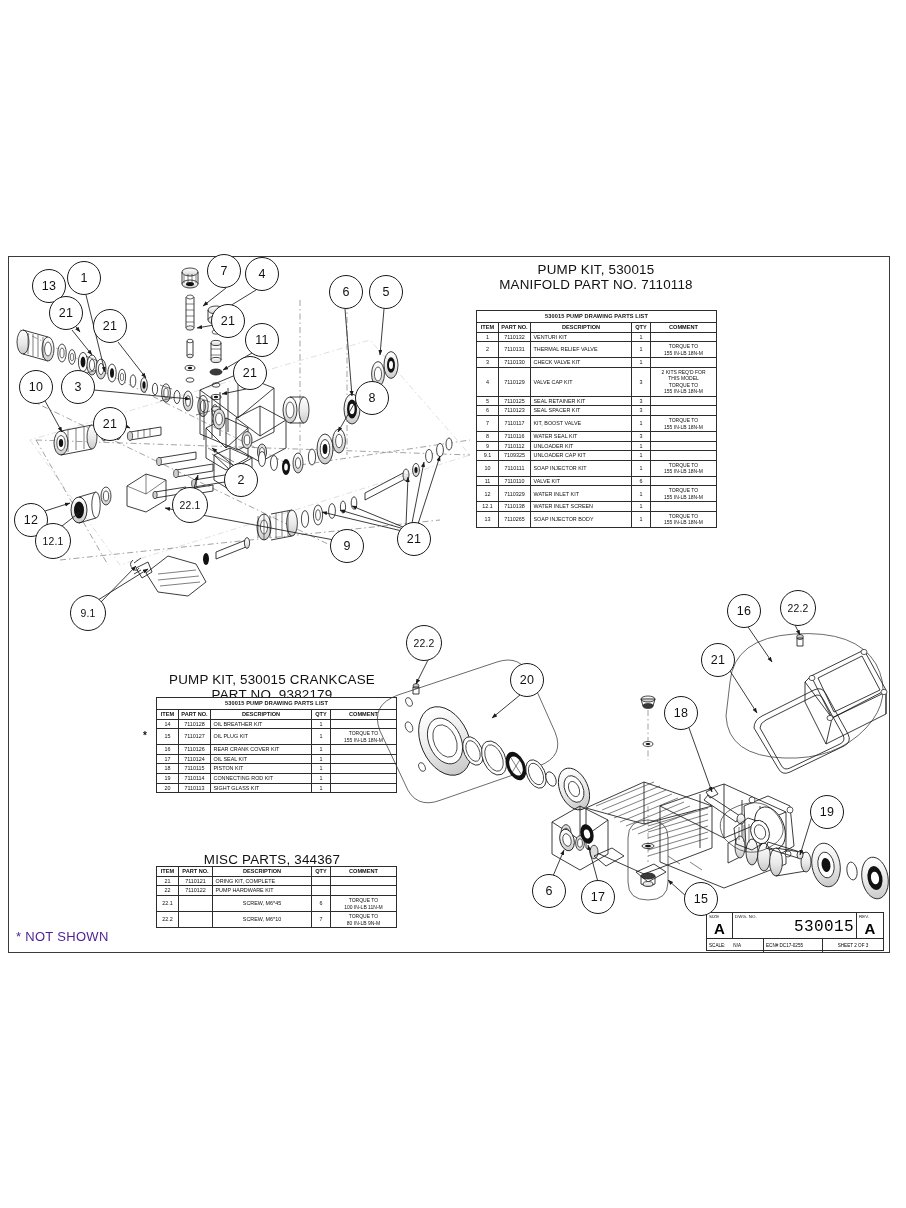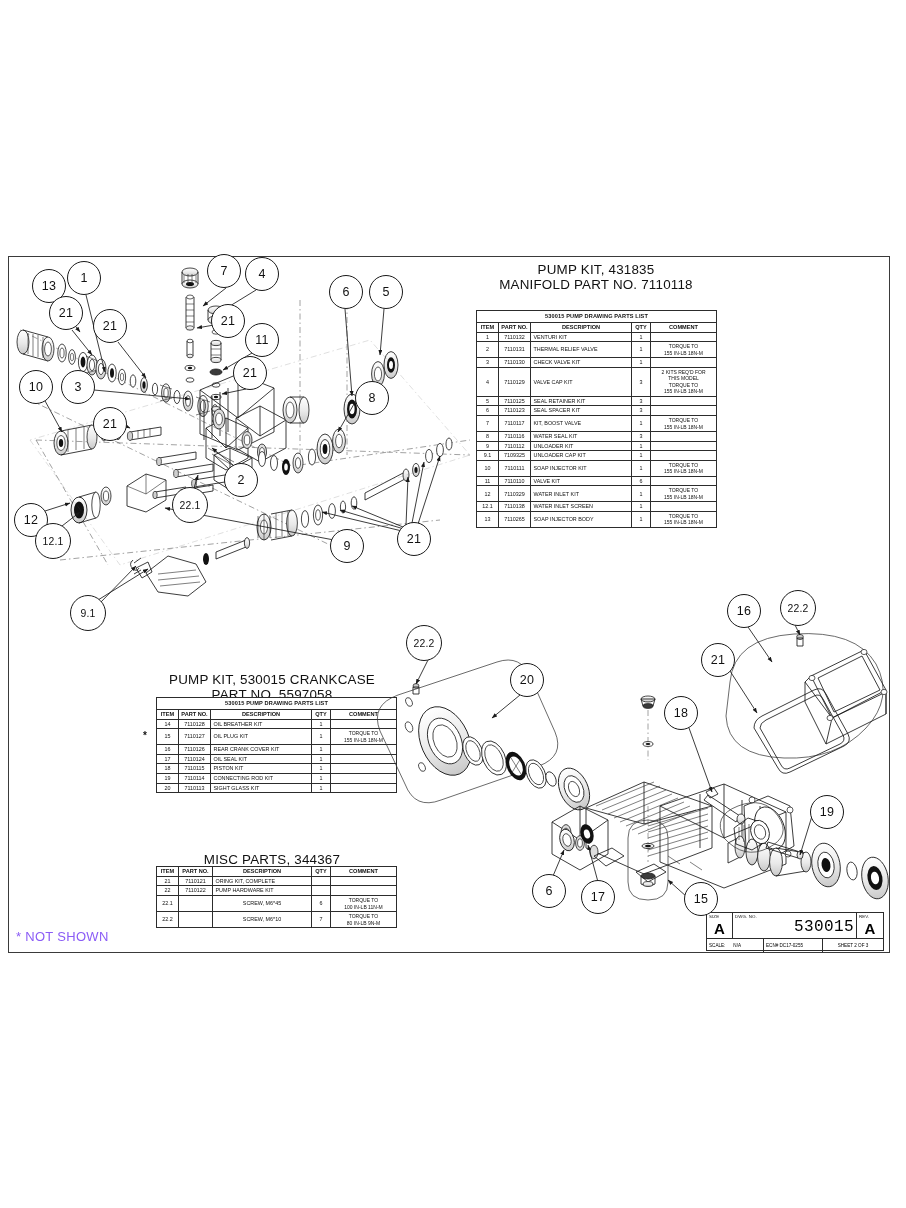--- a/index.html
+++ b/index.html
@@ -79,21 +79,21 @@
 
   
   #asterisk {
     position: absolute;
     left: 143px; top: 730px;
     font-size: 10px; font-weight: 700; color: #111;
   }
   #not-shown {
     position: absolute;
     left: 16px; top: 929px;
-    font-size: 13px; color: #8b5cf6;
+    font-size: 13px; color: #4c1d95;
     letter-spacing: 0.3px;
   }
 
   
   #titleblock {
     position: absolute;
     left: 706px; top: 912px;
     width: 178px; height: 39px;
     border: 1.1px solid #2c2c2c;
     background: #fff;
@@ -578,24 +578,24 @@
       <path d="M794,623 L800,635" marker-end="url(#ar)"></path>
       <path d="M730,671 L757,713" marker-end="url(#ar)"></path>
       <path d="M689,728 L712,792" marker-end="url(#ar)"></path>
       <path d="M812,816 L800,855" marker-end="url(#ar)"></path>
       <path d="M553,876 L564,850" marker-end="url(#ar)"></path>
       <path d="M598,882 L588,845" marker-end="url(#ar)"></path>
       <path d="M687,897 L668,880" marker-end="url(#ar)"></path>
     </g>
   </svg>
 
-  <div class="dwg-title" id="title-manifold">PUMP KIT, 431835
+  <div class="dwg-title" id="title-manifold">PUMP KIT, 530015
 MANIFOLD PART NO. 7110118</div>
   <div class="dwg-title" id="title-crankcase">PUMP KIT, 530015 CRANKCASE
-PART NO. 5597058</div>
+PART NO. 9382179</div>
   <div class="dwg-title" id="title-misc">MISC PARTS, 344367</div>
 
   <table class="parts" id="tbl-manifold">
     <colgroup>
         <col style="width:22px">
         <col style="width:32px">
         <col style="width:101px">
         <col style="width:19px">
         <col style="width:66px">
       </colgroup>

